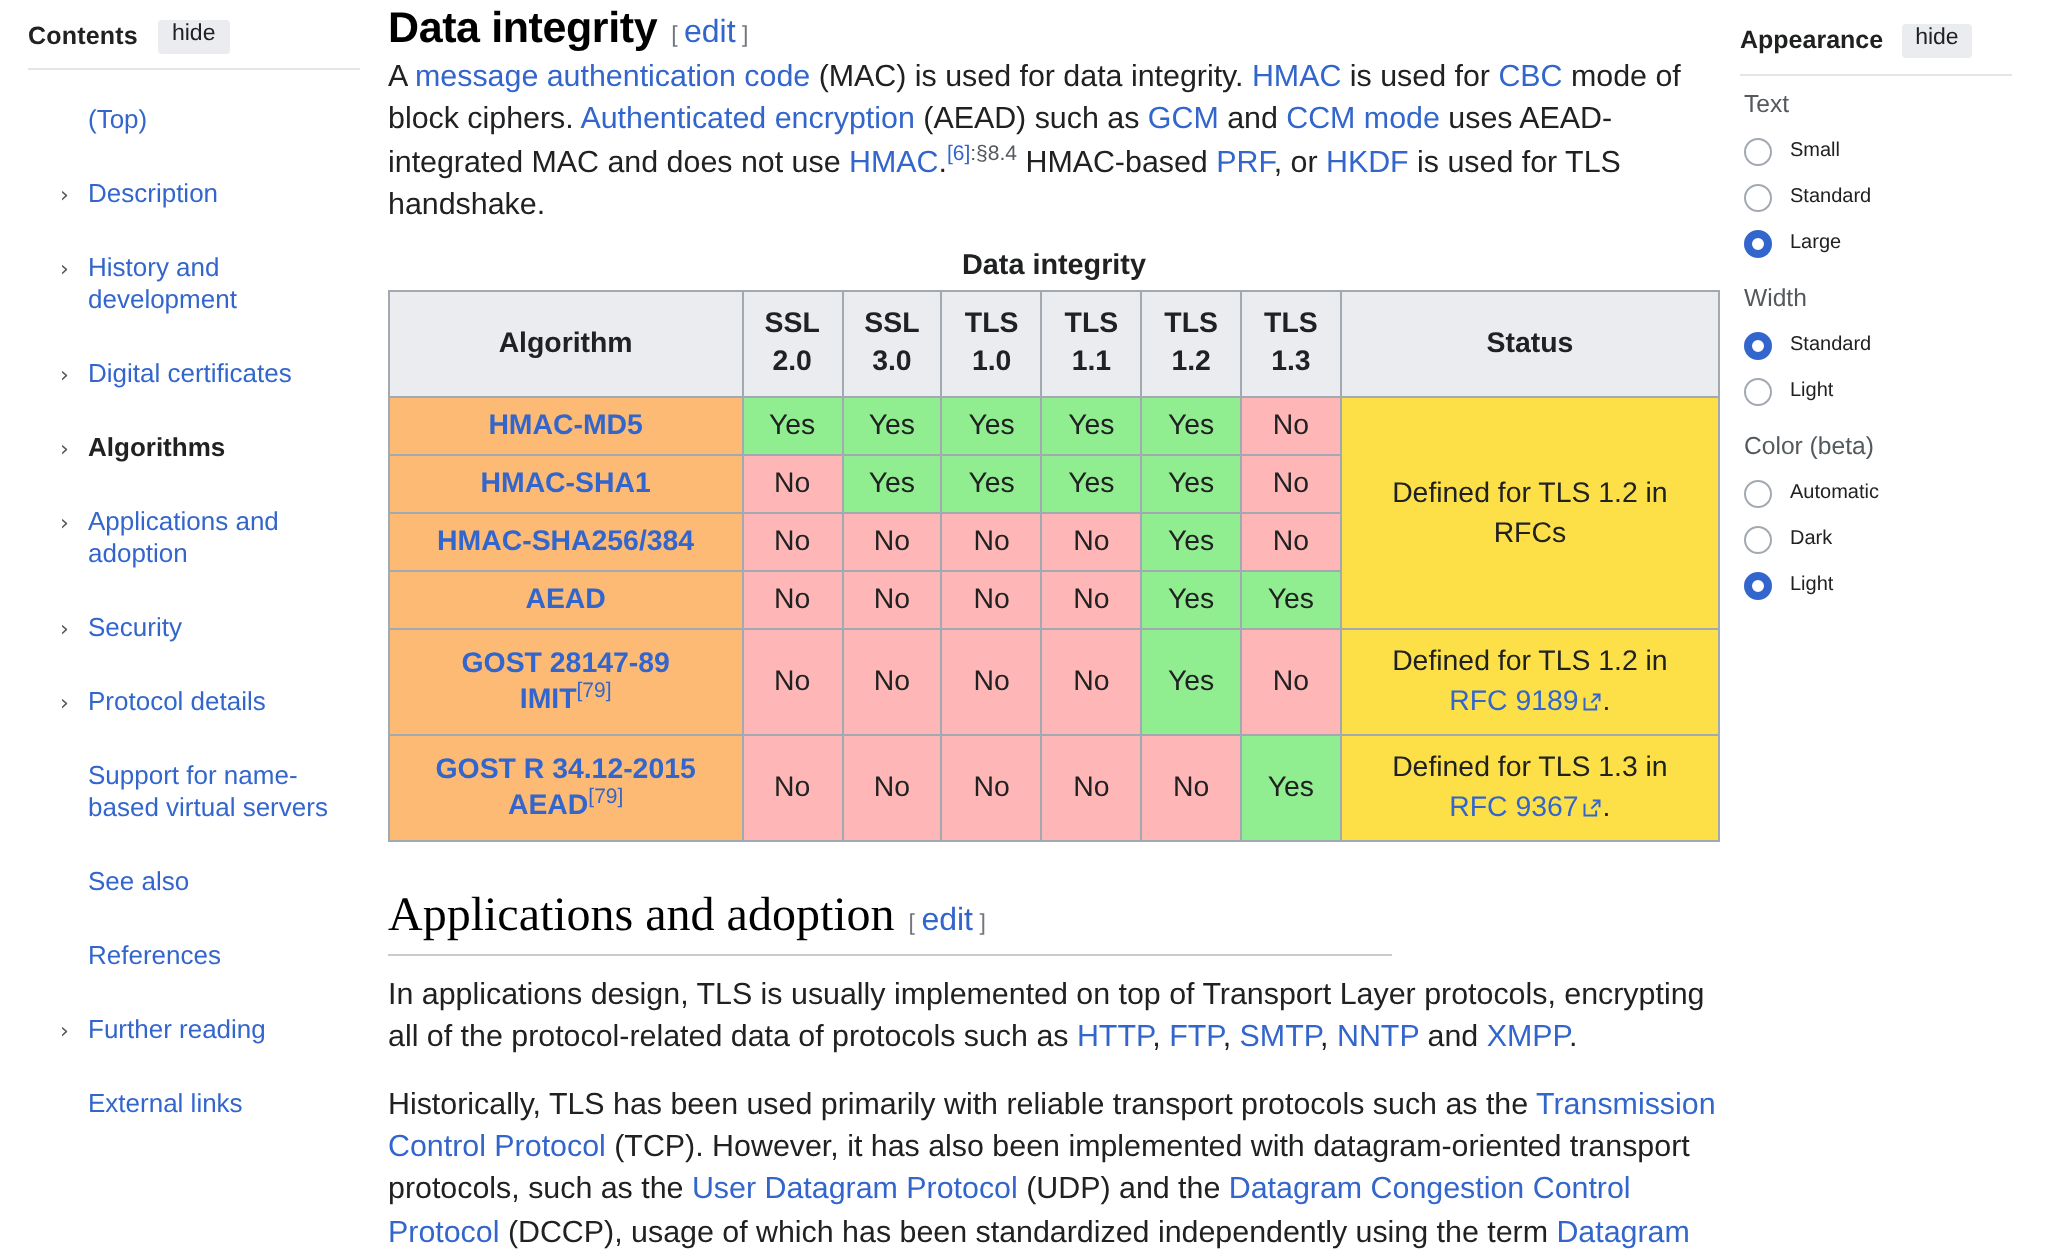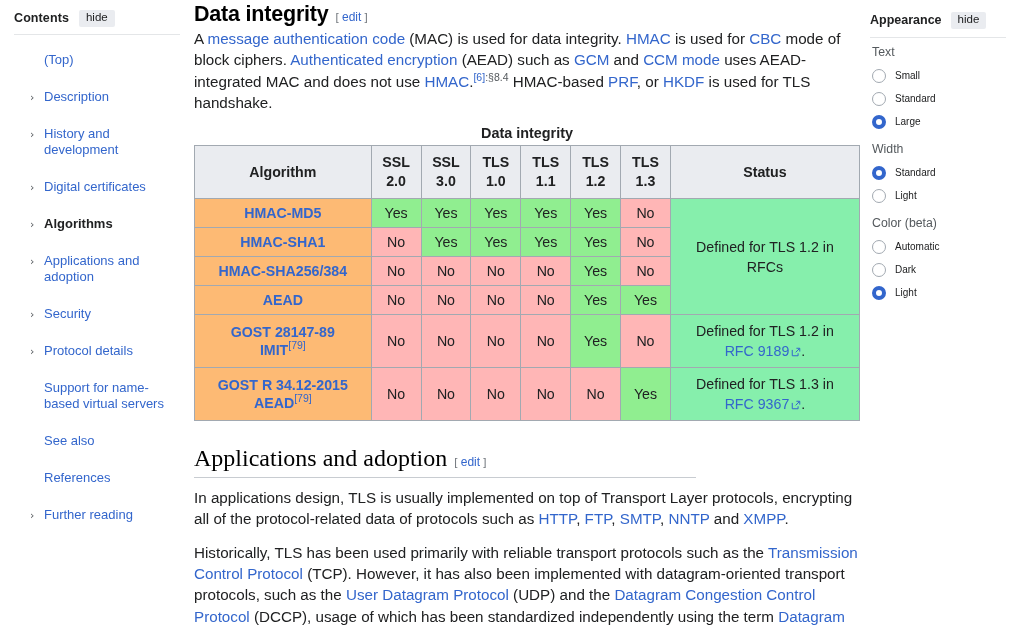--- a/index.html
+++ b/index.html
@@ -44,21 +44,21 @@
     font-family: "Liberation Sans", sans-serif;
     font-size: 21.5px; font-weight: bold; color: #000;
     margin: 0; line-height: 28px; letter-spacing: -.2px;
   }
   h2.serif {
     font-family: "Liberation Serif", serif;
     font-size: 24px; font-weight: normal; color: #000;
     margin: 0; line-height: 30px;
   }
   .editlink { font-size: 11.5px; color: #72777d; white-space: nowrap; }
-  .editlink a { color: #3366cc; font-size: 12px; cursor: pointer; }
+  .editlink a { color: #3366cc; font-size: 16px; cursor: pointer; }
   .h2rule { border-bottom: 1px solid #c8ccd1; margin: 4px 164px 9px 0; }
 
   p.body {
     font-size: 15.2px; line-height: 21.3px; margin: 0 0 12px 0;
     color: #202122; max-width: 668px;
   }
   p.body a { cursor: pointer; }
   sup.ref { font-size: 10.5px; vertical-align: super; line-height: 0; }
   sup.ref a { color: #3366cc; cursor: pointer; }
   sup.pg { font-size: 10.5px; vertical-align: super; line-height: 0; color: #54595d; }
@@ -82,21 +82,21 @@
   th.c-status { width: 182px; }
   td.alg {
     background: #fdba74; text-align: center; font-weight: bold;
     color: #3366cc; padding: 5px 6px; line-height: 18px; cursor: pointer;
   }
   td.alg sup { font-weight: normal; }
   td.yn { text-align: center; padding: 5px 2px; color: #202122; }
   td.yes { background: #90ee90; }
   td.no  { background: #ffb6b6; }
   td.status {
-    background: #86efac; text-align: center; padding: 6px 10px;
+    background: #fde047; text-align: center; padding: 6px 10px;
     color: #202122; line-height: 20px;
   }
   td.status a { cursor: pointer; }
   .extlink {
     display: inline-block; width: 10px; height: 10px;
     margin-left: 2px; vertical-align: -1px;
   }
 
   
   .appearance { width: 154px; flex: 0 0 154px; padding: 12px 8px 0 10px; }
@@ -164,20 +164,23 @@
         <li>
           <span class="toc-link">See also</span>
         </li>
         <li>
           <span class="toc-link">References</span>
         </li>
         <li>
           <span class="chev">›</span>
           <span class="toc-link">Further reading</span>
         </li>
+        <li>
+          <span class="toc-link">External links</span>
+        </li>
       </ul>
   </aside>
 
   <main class="content">
 
     <div class="h2row">
       <h2 class="sans">Data integrity</h2>
       <span class="editlink"><span>[</span>&nbsp;<a>edit</a>&nbsp;<span>]</span></span>
     </div>
 

